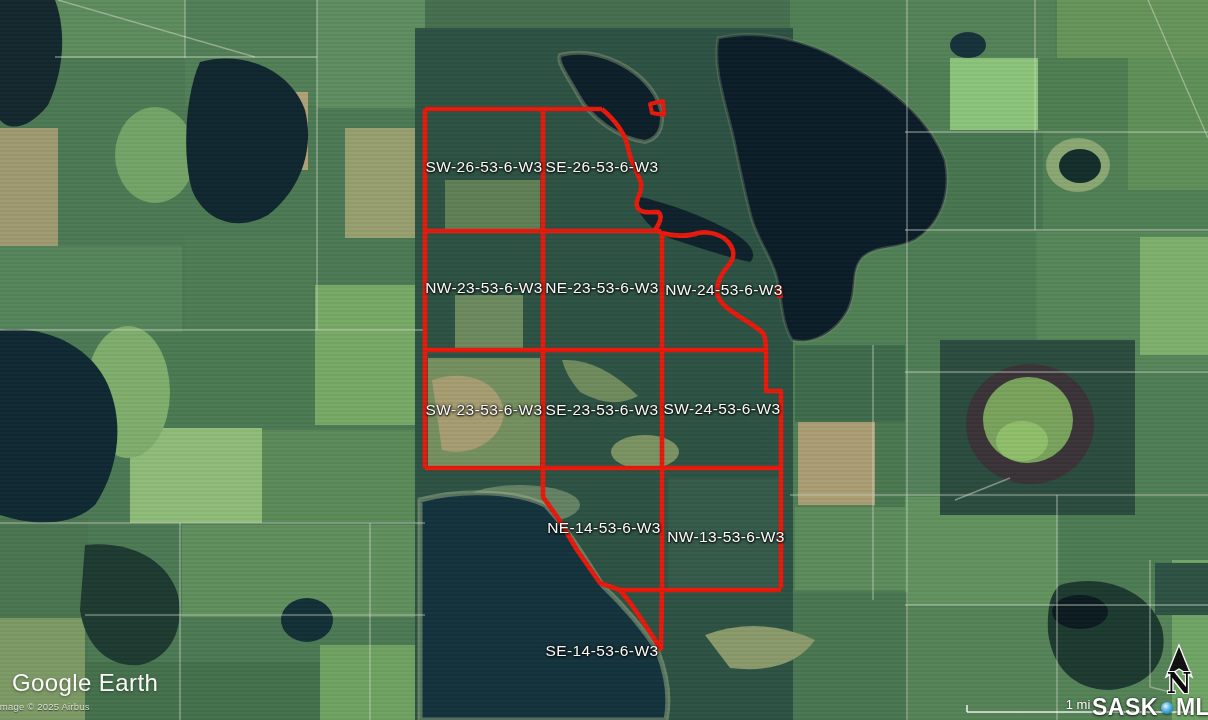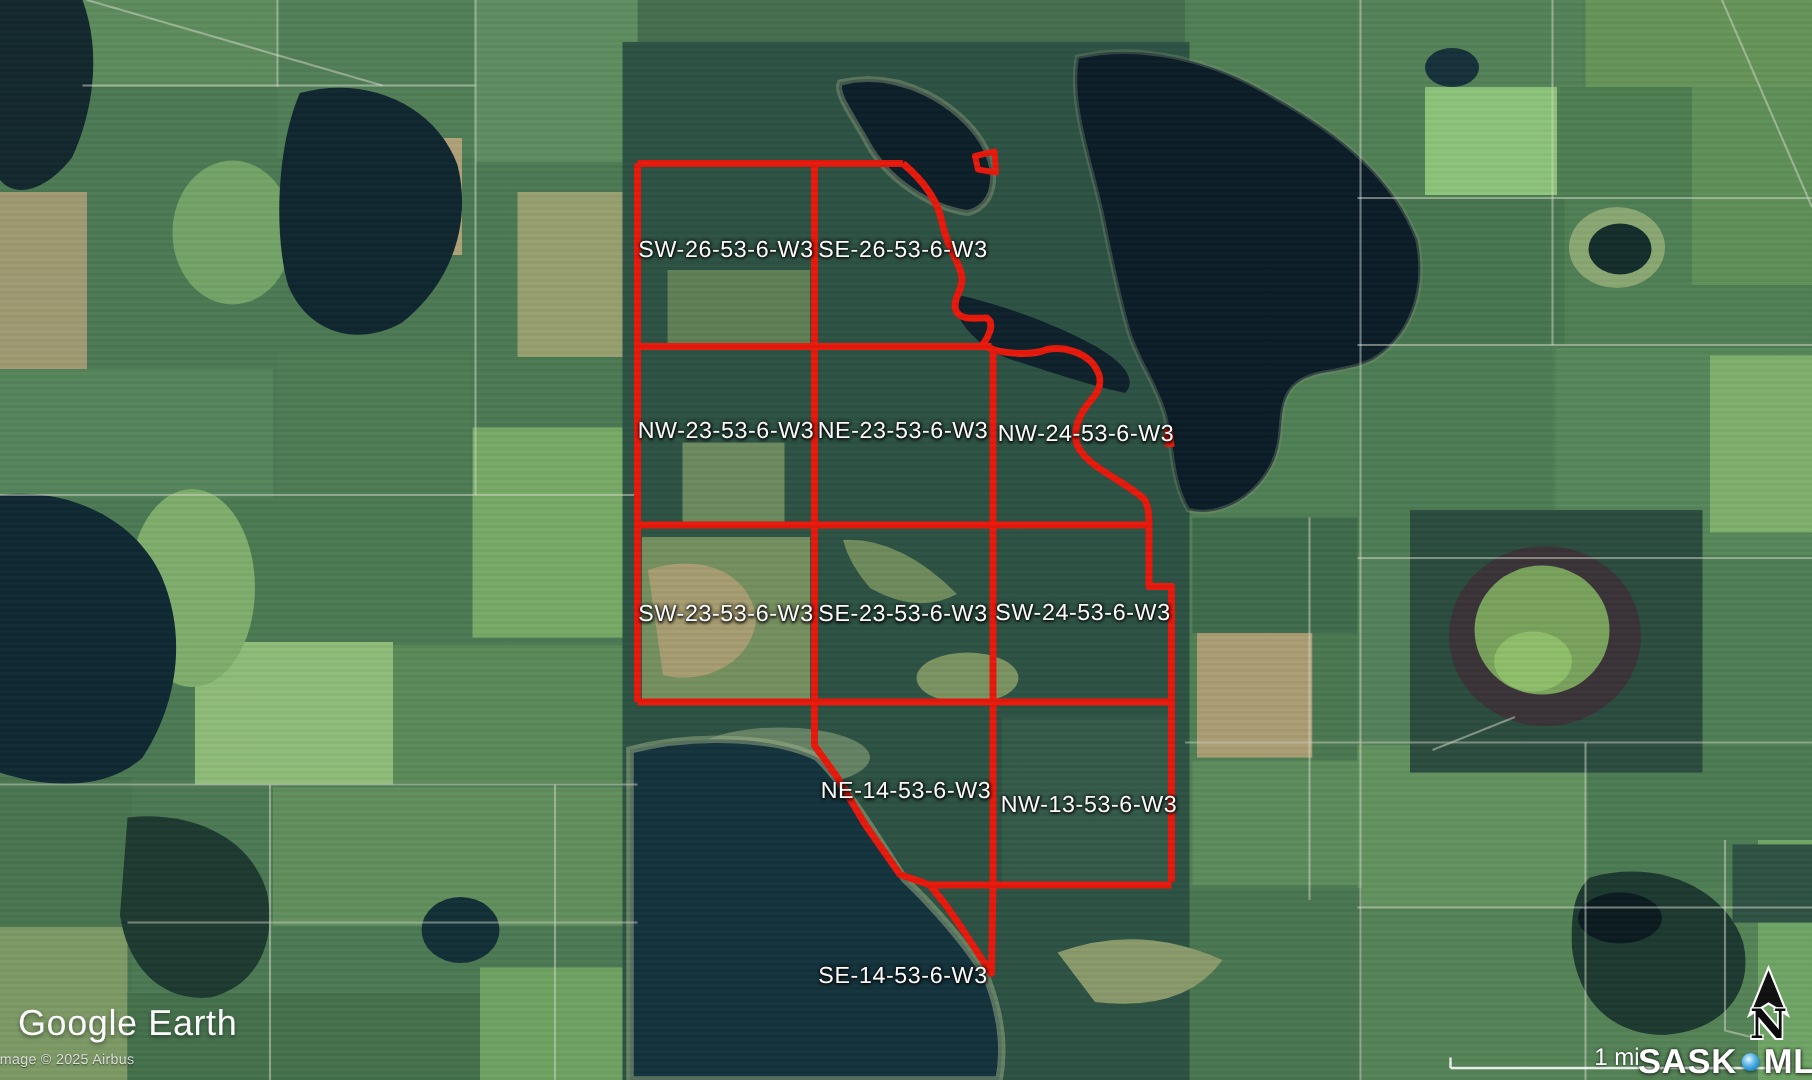--- a/index.html
+++ b/index.html
@@ -16,21 +16,21 @@
   .ge-logo{
     position:absolute;left:12px;top:669px;color:#fff;font-size:24px;font-weight:500;
     letter-spacing:.4px;text-shadow:0 1px 3px rgba(0,0,0,.45);
   }
   .attribution{
     position:absolute;left:-3px;top:701px;color:rgba(255,255,255,.78);font-size:9.5px;
     letter-spacing:.2px;text-shadow:0 1px 1px rgba(0,0,0,.6);
   }
   .scale-label{
     position:absolute;left:1078px;top:697px;transform:translateX(-50%);
-    color:#fff;font-size:16px;text-shadow:0 0 2px rgba(0,0,0,.8);z-index:2;
+    color:#fff;font-size:13px;text-shadow:0 0 2px rgba(0,0,0,.8);z-index:2;
   }
   .watermark{
     position:absolute;left:1092px;top:694px;z-index:3;display:flex;align-items:center;gap:3px;
     color:#fff;font-size:23px;font-weight:bold;letter-spacing:.5px;
     text-shadow:0 1px 3px rgba(0,0,0,.75),0 0 2px rgba(0,0,0,.6);
   }
   .watermark .dot{
     width:12px;height:12px;border-radius:50%;display:inline-block;
     background:radial-gradient(circle at 40% 35%, #e8f6ff 0%, #68bce8 35%, #1f8ecf 70%, #0f6ba3 100%);
     box-shadow:0 1px 2px rgba(0,0,0,.5);

